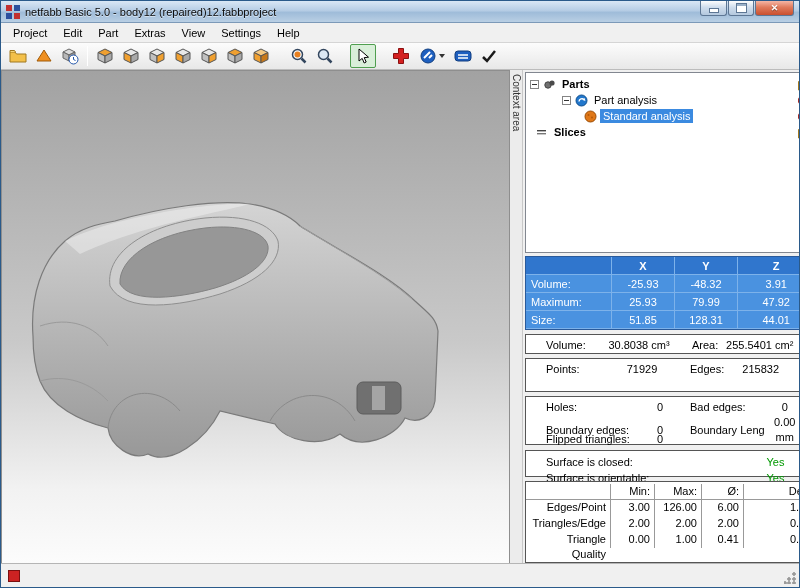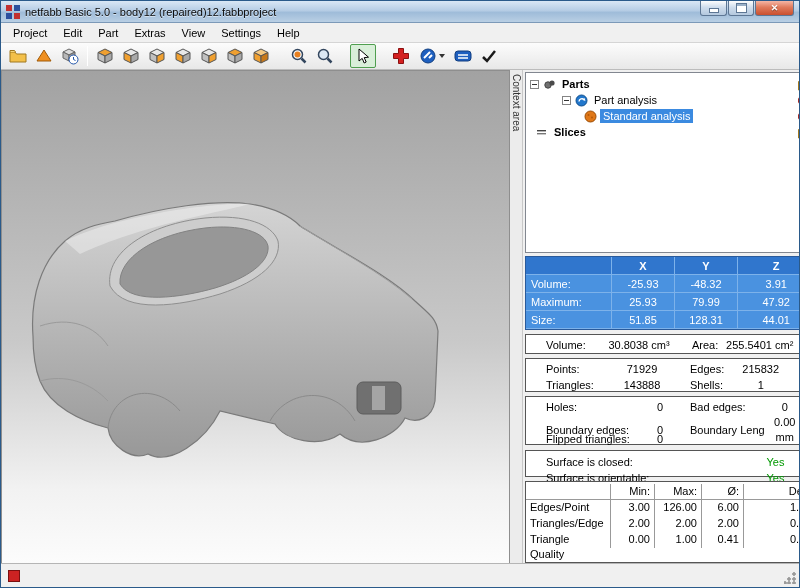--- a/index.html
+++ b/index.html
@@ -83,21 +83,21 @@
   .box-holes { margin-top:4px; height:49px; }
   .box-holes .srow { grid-template-columns:92px 44px 92px 1fr; }
   .box-surf { margin-top:5px; height:27px; padding-top:3px; }
   .box-surf .srow { grid-template-columns:1fr 40px; }
 
   .quality { margin-top:4px; background:#fff; border:1px solid #555; overflow:hidden; flex:1;
     display:grid; grid-template-columns:84px 44px 47px 42px 1fr; grid-auto-rows:16px; padding:2px 0 0 0; }
   .quality > div { line-height:15px; padding:0 4px; }
   .quality .qsep { border-left:1px solid #999; }
   .quality .qh { text-align:right; border-bottom:1px solid #999; }
-  .quality .ql { text-align:left; }
+  .quality .ql { text-align:right; }
   .quality .qv { text-align:right; }
 
   
   .statusbar { position:absolute; left:0; right:0; bottom:0; height:24px; background:#f0f0f0;
     border-top:1px solid #b5b5b5; }
   .log-icon { position:absolute; left:7px; top:6px; width:12px; height:12px; background:#cc2222;
     border:1px solid #7a0f0f; }
   .grip { position:absolute; right:3px; bottom:3px; width:12px; height:12px;
     background:
       radial-gradient(circle at 10px 2px,#9a9a9a 1.5px,transparent 2px),
@@ -373,26 +373,20 @@
         </div>
       </div>
 
       <div class="sbox box-pts">
         <div class="srow">
           <span class="lab">Points:</span>
           <span class="val">71929</span>
           <span class="lab" style="padding-left:8px">Edges:</span>
           <span class="val">215832</span>
         </div>
-        <div class="srow">
-          <span class="lab">Triangles:</span>
-          <span class="val">143888</span>
-          <span class="lab" style="padding-left:8px">Shells:</span>
-          <span class="val">1</span>
-        </div>
       </div>
 
       <div class="sbox box-holes">
         <div class="srow">
           <span class="lab">Holes:</span>
           <span class="val">0</span>
           <span class="lab" style="padding-left:8px">Bad edges:</span>
           <span class="val">0</span>
         </div>
         <div class="srow">

